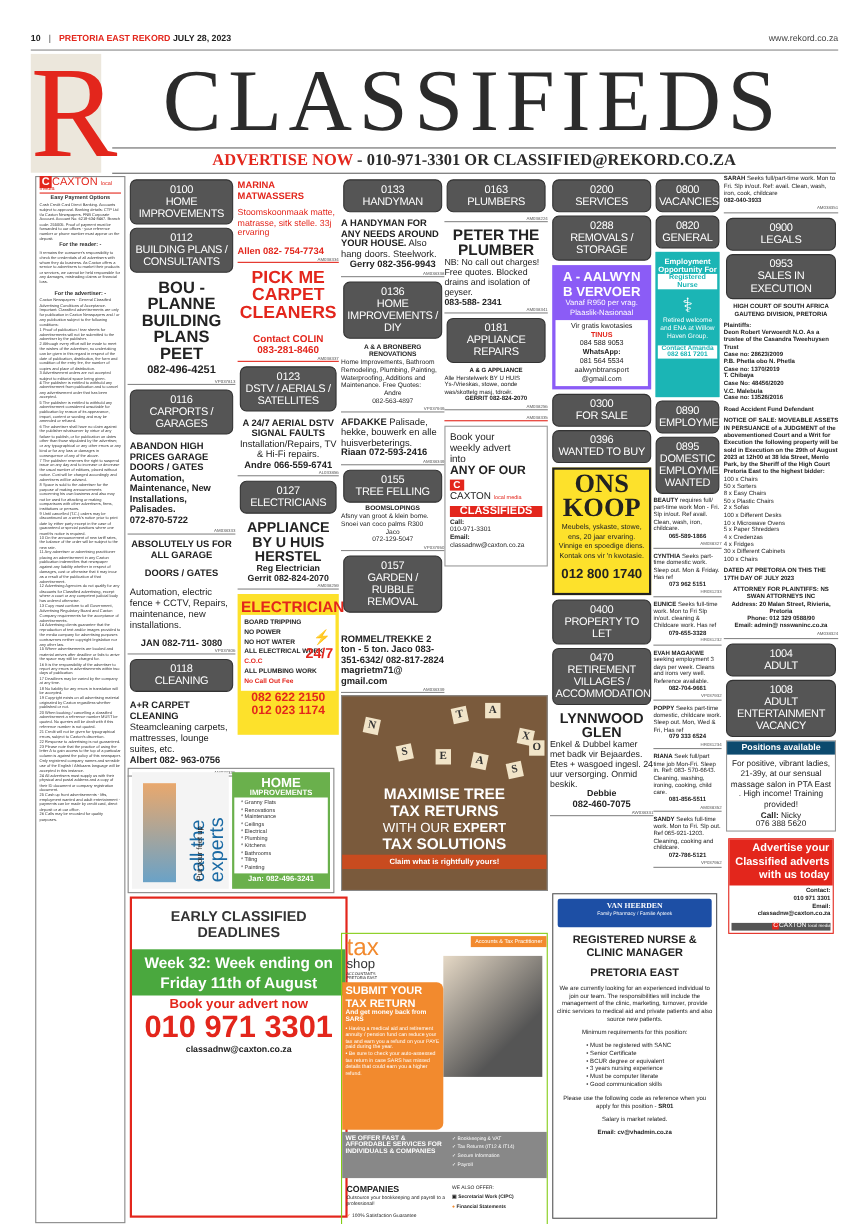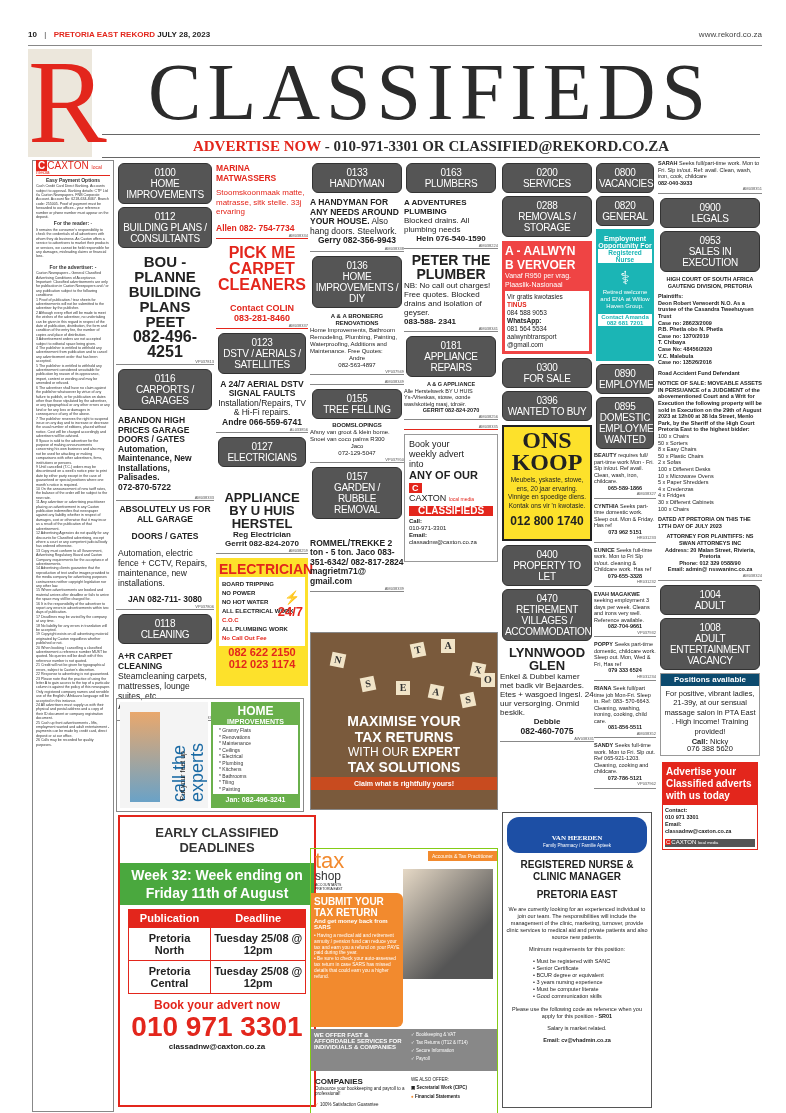--- a/index.html
+++ b/index.html
@@ -87,21 +87,21 @@
       <div>0112</div>
       <div>BUILDING PLANS /</div>
       <div>CONSULTANTS</div>
     </div>
   <div class="centre b" style="font-size:15px;line-height:15px;margin-top:6px">
     <div>BOU -</div>
       <div>PLANNE</div>
       <div>BUILDING</div>
       <div>PLANS</div>
       <div>PEET</div>
-    <div style="font-size:16px">082-496-4251</div>
+    <div style="font-size:10px">082-496-4251</div>
   </div>
   <div class="ref">VP037813</div>
   <div class="hdr">
       <div>0116</div>
       <div>CARPORTS /</div>
       <div>GARAGES</div>
     </div>
   <div class="b" style="font-size:8.5px;line-height:9.5px;padding:3px 2px">
     <div>ABANDON HIGH PRICES GARAGE DOORS / GATES Automation, Maintenance, New Installations, Palisades.</div>
       <div>072-870-5722</div>
@@ -143,21 +143,21 @@
   <div class="centre" style="font-size:8.5px;line-height:9.5px;margin-top:6px">
     <div class="b">A 24/7 AERIAL DSTV SIGNAL FAULTS</div>
       <div>Installation/Repairs, TV &amp; Hi-Fi repairs.</div>
       <div class="b">Andre 066-559-6741</div>
   </div>
   <div class="ref">AL033856</div>
   <div class="hdr">
       <div>0127</div>
       <div>ELECTRICIANS</div>
     </div>
-  <div class="centre b" style="font-size:13px;line-height:13px;margin-top:24px">
+  <div class="centre b" style="font-size:13px;line-height:13px;margin-top:6px">
     <div>APPLIANCE</div>
       <div>BY U HUIS</div>
       <div>HERSTEL</div>
     <div style="font-size:8px;line-height:9px">Reg Electrician</div>
     <div style="font-size:8px;line-height:9px">Gerrit 082-824-2070</div>
   </div>
   <div class="ref">AM038259</div>
   <div style="background:#fde12b;padding:3px;margin-top:4px;height:128px">
     <div class="redtxt b centre" style="font-size:14px">ELECTRICIAN</div>
     <div style="background:#fff;padding:3px;font-size:6px;line-height:9px;font-weight:bold;position:relative">
@@ -188,20 +188,21 @@
       <div>HOME</div>
       <div>IMPROVEMENTS / DIY</div>
     </div>
   <div style="font-size:6px;line-height:7px;margin-top:5px">
     <div class="b centre">A &amp; A BRONBERG RENOVATIONS</div>
       <div>Home Improvements, Bathroom Remodeling, Plumbing, Painting, Waterproofing, Additions and Maintenance. Free Quotes:</div>
       <div class="centre">Andre</div>
       <div class="centre">082-563-4897</div>
   </div>
   <div class="ref">VP037949</div>
+  <div style="font-size:8.5px;line-height:9.5px;margin-top:4px"><span class="b">AFDAKKE</span><span> Palisade, hekke, bouwerk en alle huisverbeterings.</span><div class="b">Riaan 072-593-2416</div></div>
   <div class="ref">AM038349</div>
   <div class="hdr">
       <div>0155</div>
       <div>TREE FELLING</div>
     </div>
   <div style="font-size:6px;line-height:7px;margin-top:3px">
     <div class="b centre">BOOMSLOPINGS</div>
       <div>Afsny van groot &amp; klein bome. Snoei van coco palms R300</div>
       <div class="centre">Jaco</div>
       <div class="centre">072-129-5047</div>
@@ -213,25 +214,20 @@
       <div>REMOVAL</div>
     </div>
   <div class="b" style="font-size:8.5px;line-height:9.5px;margin-top:20px">ROMMEL/TREKKE 2 ton - 5 ton. Jaco 083-351-6342/ 082-817-2824 magrietm71@ gmail.com</div>
   <div class="ref">AM038339</div>
 </div>
 
 <div class="col" style="left:404px;width:94px">
   <div class="hdr">
       <div>0163</div>
       <div>PLUMBERS</div>
-    </div>
-  <div style="font-size:8px;line-height:9px;margin-top:5px">
-      <div class="b">A ADVENTURES PLUMBING</div>
-      <div>Blocked drains. All plumbing needs</div>
-      <div class="b centre">Hein 076-540-1590</div>
     </div>
   <div class="ref">AM038224</div>
   <div class="b centre" style="font-size:14px;line-height:14px">PETER THE PLUMBER</div>
   <div style="font-size:8px;line-height:9px">NB: No call out charges! Free quotes. Blocked drains and isolation of geyser.</div>
   <div class="b" style="font-size:8px">083-588- 2341</div>
   <div class="ref">AM038341</div>
   <div class="hdr">
       <div>0181</div>
       <div>APPLIANCE REPAIRS</div>
     </div>
@@ -262,21 +258,21 @@
 <div class="col" style="left:500px;width:94px">
   <div class="hdr">
       <div>0200</div>
       <div>SERVICES</div>
     </div>
   <div class="hdr">
       <div>0288</div>
       <div>REMOVALS /</div>
       <div>STORAGE</div>
     </div>
-  <div style="background:#ef4444;color:#fff;padding:3px;margin:4px 2px;">
+  <div style="background:#8b5cf6;color:#fff;padding:3px;margin:4px 2px;text-align:center">
     <div class="b" style="font-size:12px;line-height:14px">A - AALWYN</div>
     <div class="b" style="font-size:12px;line-height:14px">B VERVOER</div>
     <div style="font-size:7px;line-height:8.5px">Vanaf R950 per vrag.</div>
     <div style="font-size:7px;line-height:8.5px">Plaaslik-Nasionaal</div>
     <div style="background:#fff;color:#222;font-size:6.5px;line-height:8px;padding:2px;margin-top:2px">
       <div>Vir gratis kwotasies</div>
         <div class="b redtxt">TINUS</div>
         <div>084 588 9053</div>
         <div class="b">WhatsApp:</div>
         <div>081 564 5534</div>
@@ -414,21 +410,21 @@
       <div>ADULT</div>
       <div>ENTERTAINMENT</div>
       <div>VACANCY</div>
     </div>
   <div class="ad-box" style="margin:3px 2px;text-align:center">
     <div class="b" style="background:#0c4a6e;color:#fff;font-size:8px;line-height:12px">Positions available</div>
     <div style="font-size:7.5px;line-height:9.5px;padding:3px">For positive, vibrant ladies, 21-39y, at our sensual massage salon in PTA East . High income! Training provided!</div>
     <div style="font-size:7.5px"><span class="b">Call:</span><span> Nicky</span></div>
     <div style="font-size:7.5px;padding-bottom:3px">076 388 5620</div>
   </div>
-  <div style="border:1px solid #e3261c;margin:6px 4px;text-align:left">
+  <div style="border:1px solid #e3261c;margin:6px 4px;text-align:right">
     <div class="b" style="background:#e3261c;color:#fff;font-size:10px;line-height:12px;padding:3px">Advertise your Classified adverts with us today</div>
     <div style="font-size:5.5px;line-height:7px;padding:2px" class="b">
         <div>Contact:</div>
         <div>010 971 3301</div>
         <div>Email:</div>
         <div>classadnw@caxton.co.za</div>
       </div>
     <div style="background:#555;color:#fff;font-size:6px;margin:2px"><span style="background:#e3261c;padding:0 1px">C</span><span>CAXTON</span> <span style="font-size:4px">local media</span></div>
   </div>
 </div>
@@ -454,54 +450,38 @@
         <div>* Tiling</div>
         <div>* Painting</div>
       </div>
     <div class="b" style="font-size:7px;margin-top:2px">Jan: 082-496-3241</div>
   </div>
 </div>
 
 <div class="abs" style="left:118px;top:815px;width:198px;height:292px;border:2px solid #e3261c;text-align:center">
   <div class="b" style="font-size:13px;padding:8px 0;color:#333">EARLY CLASSIFIED DEADLINES</div>
   <div class="b" style="background:#4aa83e;color:#fff;font-size:14px;line-height:18px;padding:3px">Week 32: Week ending on Friday 11th of August</div>
-  <table style="width:92%;margin:4px auto;border-collapse:collapse;font-size:11px">
-    <tbody>
-        <tr style="background:#e3261c;color:#fff">
-          <th style="padding:3px">Publication</th>
-          <th>Deadline</th>
-        </tr>
-    <tr>
-          <td class="b" style="border:1px solid #e3261c;padding:4px">Pretoria North</td>
-          <td class="b" style="border:1px solid #e3261c">Tuesday 25/08 @ 12pm</td>
-        </tr>
-    <tr>
-          <td class="b" style="border:1px solid #e3261c;padding:4px">Pretoria Central</td>
-          <td class="b" style="border:1px solid #e3261c">Tuesday 25/08 @ 12pm</td>
-        </tr>
-  </tbody>
-    </table>
   <div class="redtxt b" style="font-size:12px">Book your advert now</div>
   <div class="redtxt b" style="font-size:28px;line-height:30px">010 971 3301</div>
   <div class="b" style="font-size:8px">classadnw@caxton.co.za</div>
 </div>
 
 <div class="abs" style="left:310px;top:632px;width:188px;height:178px;border:1px solid #888;background:#7a5a3c;color:#fff;text-align:center;overflow:hidden">
   <div id="tax-tiles" style="height:80px;position:relative">
       <div style="position: absolute; left: 100px; top: 10px; width: 14px; height: 14px; background: rgb(241, 228, 200); color: rgb(51, 51, 51); font-size: 10px; line-height: 14px; font-weight: bold; font-family: &quot;Liberation Serif&quot;, serif; transform: rotate(-12deg);">T</div>
       <div style="position: absolute; left: 130px; top: 6px; width: 14px; height: 14px; background: rgb(241, 228, 200); color: rgb(51, 51, 51); font-size: 10px; line-height: 14px; font-weight: bold; font-family: &quot;Liberation Serif&quot;, serif; transform: rotate(0deg);">A</div>
       <div style="position: absolute; left: 160px; top: 30px; width: 14px; height: 14px; background: rgb(241, 228, 200); color: rgb(51, 51, 51); font-size: 10px; line-height: 14px; font-weight: bold; font-family: &quot;Liberation Serif&quot;, serif; transform: rotate(12deg);">X</div>
       <div style="position: absolute; left: 50px; top: 44px; width: 14px; height: 14px; background: rgb(241, 228, 200); color: rgb(51, 51, 51); font-size: 10px; line-height: 14px; font-weight: bold; font-family: &quot;Liberation Serif&quot;, serif; transform: rotate(-12deg);">S</div>
       <div style="position: absolute; left: 85px; top: 48px; width: 14px; height: 14px; background: rgb(241, 228, 200); color: rgb(51, 51, 51); font-size: 10px; line-height: 14px; font-weight: bold; font-family: &quot;Liberation Serif&quot;, serif; transform: rotate(0deg);">E</div>
       <div style="position: absolute; left: 118px; top: 52px; width: 14px; height: 14px; background: rgb(241, 228, 200); color: rgb(51, 51, 51); font-size: 10px; line-height: 14px; font-weight: bold; font-family: &quot;Liberation Serif&quot;, serif; transform: rotate(12deg);">A</div>
       <div style="position: absolute; left: 150px; top: 60px; width: 14px; height: 14px; background: rgb(241, 228, 200); color: rgb(51, 51, 51); font-size: 10px; line-height: 14px; font-weight: bold; font-family: &quot;Liberation Serif&quot;, serif; transform: rotate(-12deg);">S</div>
       <div style="position: absolute; left: 170px; top: 40px; width: 14px; height: 14px; background: rgb(241, 228, 200); color: rgb(51, 51, 51); font-size: 10px; line-height: 14px; font-weight: bold; font-family: &quot;Liberation Serif&quot;, serif; transform: rotate(0deg);">O</div>
       <div style="position: absolute; left: 20px; top: 20px; width: 14px; height: 14px; background: rgb(241, 228, 200); color: rgb(51, 51, 51); font-size: 10px; line-height: 14px; font-weight: bold; font-family: &quot;Liberation Serif&quot;, serif; transform: rotate(12deg);">N</div>
     </div>
-  <div class="b" style="font-size:14px">MAXIMISE YOUR</div>
+  <div class="b" style="font-size:14px">MAXIMISE TREE</div>
   <div class="b" style="font-size:14px">TAX RETURNS</div>
   <div style="font-size:12px"><span>WITH OUR </span><b>EXPERT</b></div>
   <div class="b" style="font-size:14px">TAX SOLUTIONS</div>
   <div class="b" style="background:#c84b1f;font-size:7px;padding:3px;margin-top:2px">Claim what is rightfully yours!</div>
 </div>
 
 <div class="abs" style="left:310px;top:848px;width:188px;height:296px;border:1px solid #84cc16;overflow:hidden;font-size:5.5px">
   <div style="position:absolute;left:4px;top:2px;font-size:22px;line-height:20px;color:#f28a2e">tax</div>
   <div style="position:absolute;left:4px;top:20px;font-size:12px;color:#333">shop</div>
   <div style="position:absolute;left:4px;top:34px;font-size:3.5px;width:40px">ACCOUNTANTS PRETORIA EAST</div>
@@ -536,21 +516,21 @@
     <div class="b" style="margin-top:4px"><span style="color:#f28a2e">●</span> <span>Financial Statements</span></div>
   </div>
   <div style="position:absolute;left:0;bottom:0;width:100%;border-top:1px solid #999;font-size:4px;padding:3px;color:#555">
     <span style="color:#f28a2e">☎</span> <span>083 208 0229</span>
     <span style="color:#f28a2e">✉</span> <span>pretoria.east@taxshop.co.za</span>
     <span style="color:#f28a2e">◉</span> <span>www.taxshop.co.za</span>
   </div>
 </div>
 
 <div class="abs" style="left:502px;top:812px;width:150px;height:296px;border:1px solid #555;text-align:center;font-size:5.5px;line-height:7px">
-  <div style="background:#1d4fa5;color:#fff;border-radius:12px;margin:4px;height:26px;padding:18px">
+  <div style="background:#1d4fa5;color:#fff;border-radius:2px;margin:4px;height:26px;padding:3px">
     <div class="b" style="font-family:'Liberation Serif',serif;font-size:7px">VAN HEERDEN</div>
     <div style="font-size:4.5px">Family Pharmacy / Familie Apteek</div>
   </div>
   <div class="b" style="font-size:10px;line-height:12px;margin-top:6px">REGISTERED NURSE &amp;</div>
   <div class="b" style="font-size:10px;line-height:12px">CLINIC MANAGER</div>
   <div class="b" style="font-size:10px;margin:8px 0">PRETORIA EAST</div>
   <div style="padding:0 3px">We are currently looking for an experienced individual to join our team. The responsibilities will include the management of the clinic, marketing, turnover, provide clinic services to medical aid and private patients and also source new patients.</div>
   <div style="margin:5px 0">Minimum requirements for this position:</div>
   <div id="vh-reqs" style="text-align:left;padding-left:30px">
       <div>• Must be registered with SANC</div>

